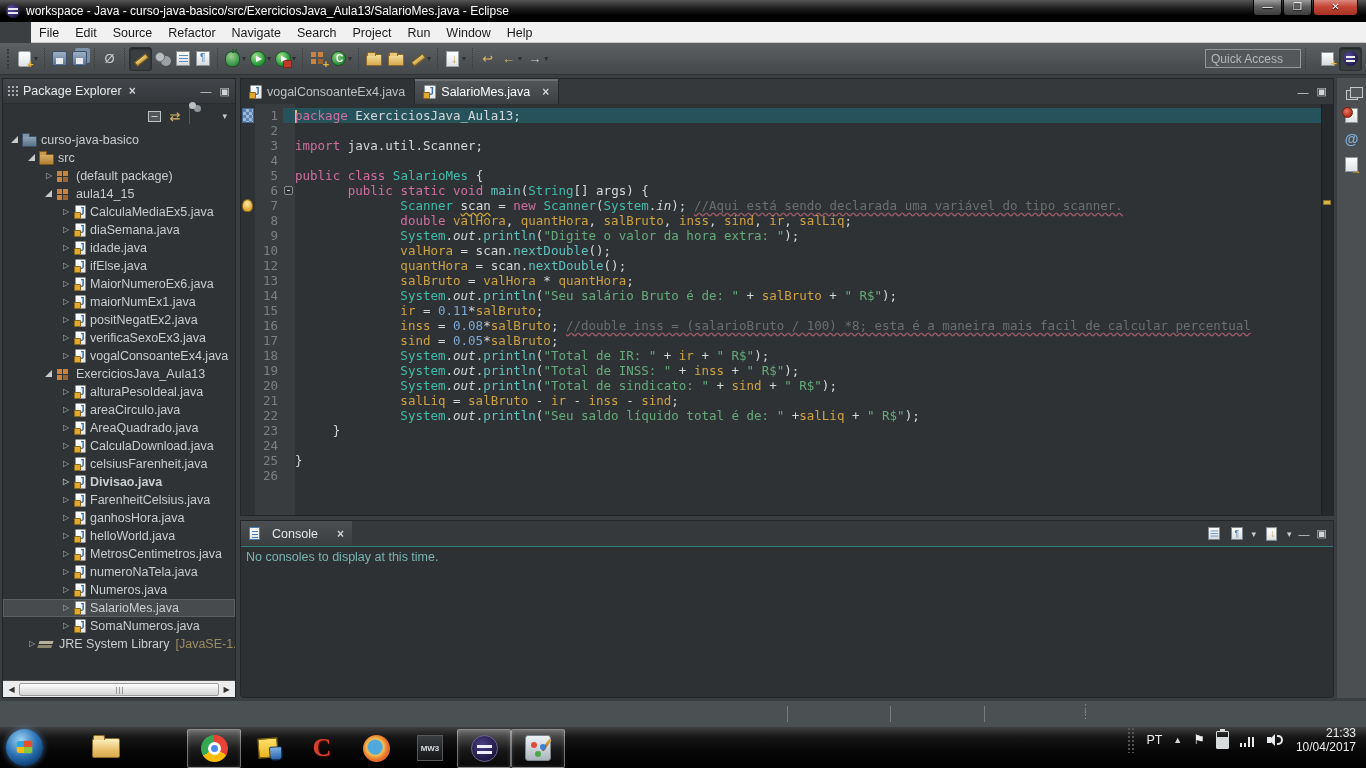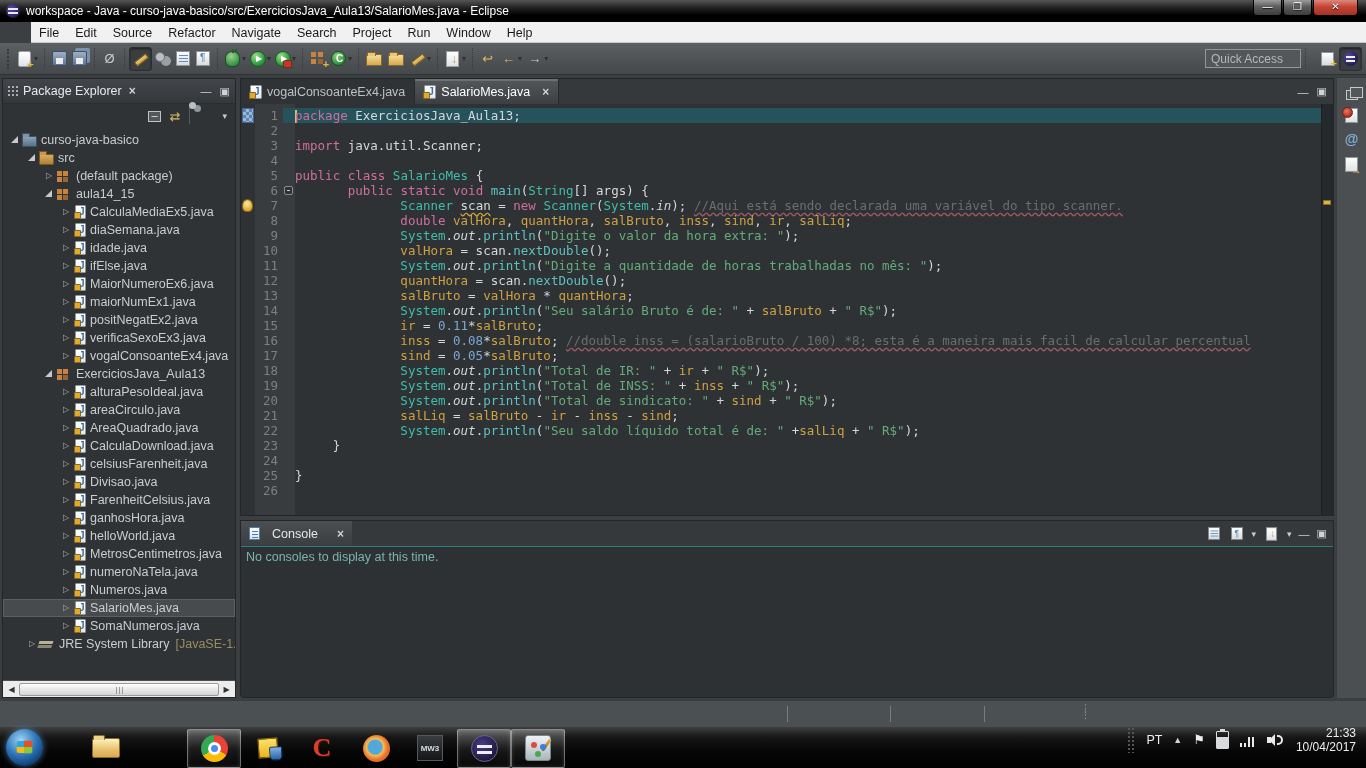--- a/index.html
+++ b/index.html
@@ -446,21 +446,21 @@
         <div class="trow" style="padding-left: 57px;">
           <span class="ar closed"></span>
           <span class="tic tic-jfile"></span>
           <span class="tlabel">CalculaDownload.java</span>
         </div>
         <div class="trow" style="padding-left: 57px;">
           <span class="ar closed"></span>
           <span class="tic tic-jfile"></span>
           <span class="tlabel">celsiusFarenheit.java</span>
         </div>
-        <div class="trow" style="padding-left: 57px;">
+        <div class="trow" style="padding-left: 57px; font-weight: bold;">
           <span class="ar closed"></span>
           <span class="tic tic-jfile"></span>
           <span class="tlabel">Divisao.java</span>
         </div>
         <div class="trow" style="padding-left: 57px;">
           <span class="ar closed"></span>
           <span class="tic tic-jfile"></span>
           <span class="tlabel">FarenheitCelsius.java</span>
         </div>
         <div class="trow" style="padding-left: 57px;">
@@ -589,26 +589,20 @@
             <span class="lm"></span>
             <span class="ln">9</span>
             <span class="fm"></span>
             <span class="ct"><span class="pl">              </span><span class="ty">System</span><span class="pl">.</span><span class="itl">out</span><span class="pl">.</span><span class="mth">println</span><span class="pl">(</span><span class="st">"Digite o valor da hora extra: "</span><span class="pl">);</span></span>
           </div>
           <div class="cl">
             <span class="lm"></span>
             <span class="ln">10</span>
             <span class="fm"></span>
             <span class="ct"><span class="pl">              </span><span class="va">valHora</span><span class="pl"> = scan.</span><span class="mth">nextDouble</span><span class="pl">();</span></span>
-          </div>
-          <div class="cl">
-            <span class="lm"></span>
-            <span class="ln">11</span>
-            <span class="fm"></span>
-            <span class="ct"><span class="pl">              </span><span class="ty">System</span><span class="pl">.</span><span class="itl">out</span><span class="pl">.</span><span class="mth">println</span><span class="pl">(</span><span class="st">"Digite a quantidade de horas trabalhadas no mês: "</span><span class="pl">);</span></span>
           </div>
           <div class="cl">
             <span class="lm"></span>
             <span class="ln">12</span>
             <span class="fm"></span>
             <span class="ct"><span class="pl">              </span><span class="va">quantHora</span><span class="pl"> = scan.</span><span class="mth">nextDouble</span><span class="pl">();</span></span>
           </div>
           <div class="cl">
             <span class="lm"></span>
             <span class="ln">13</span>

